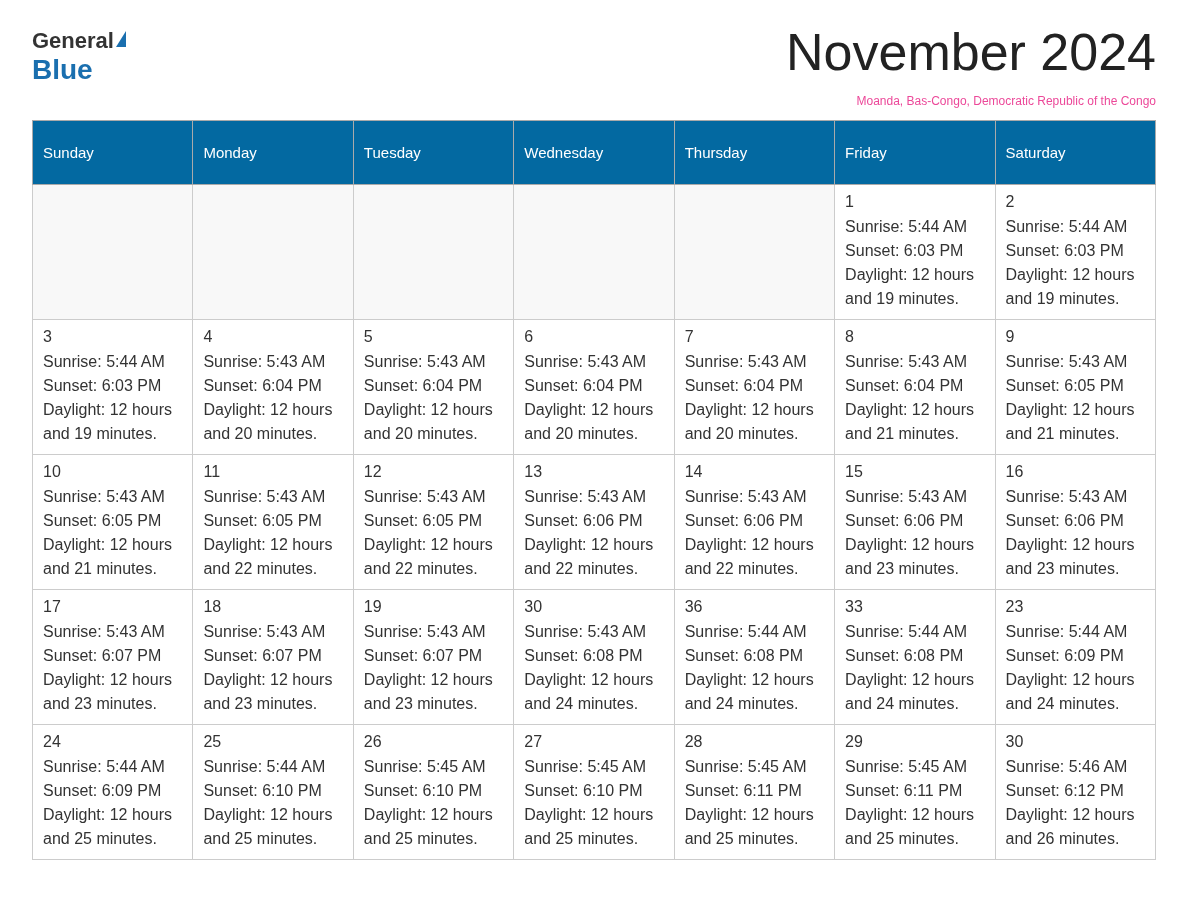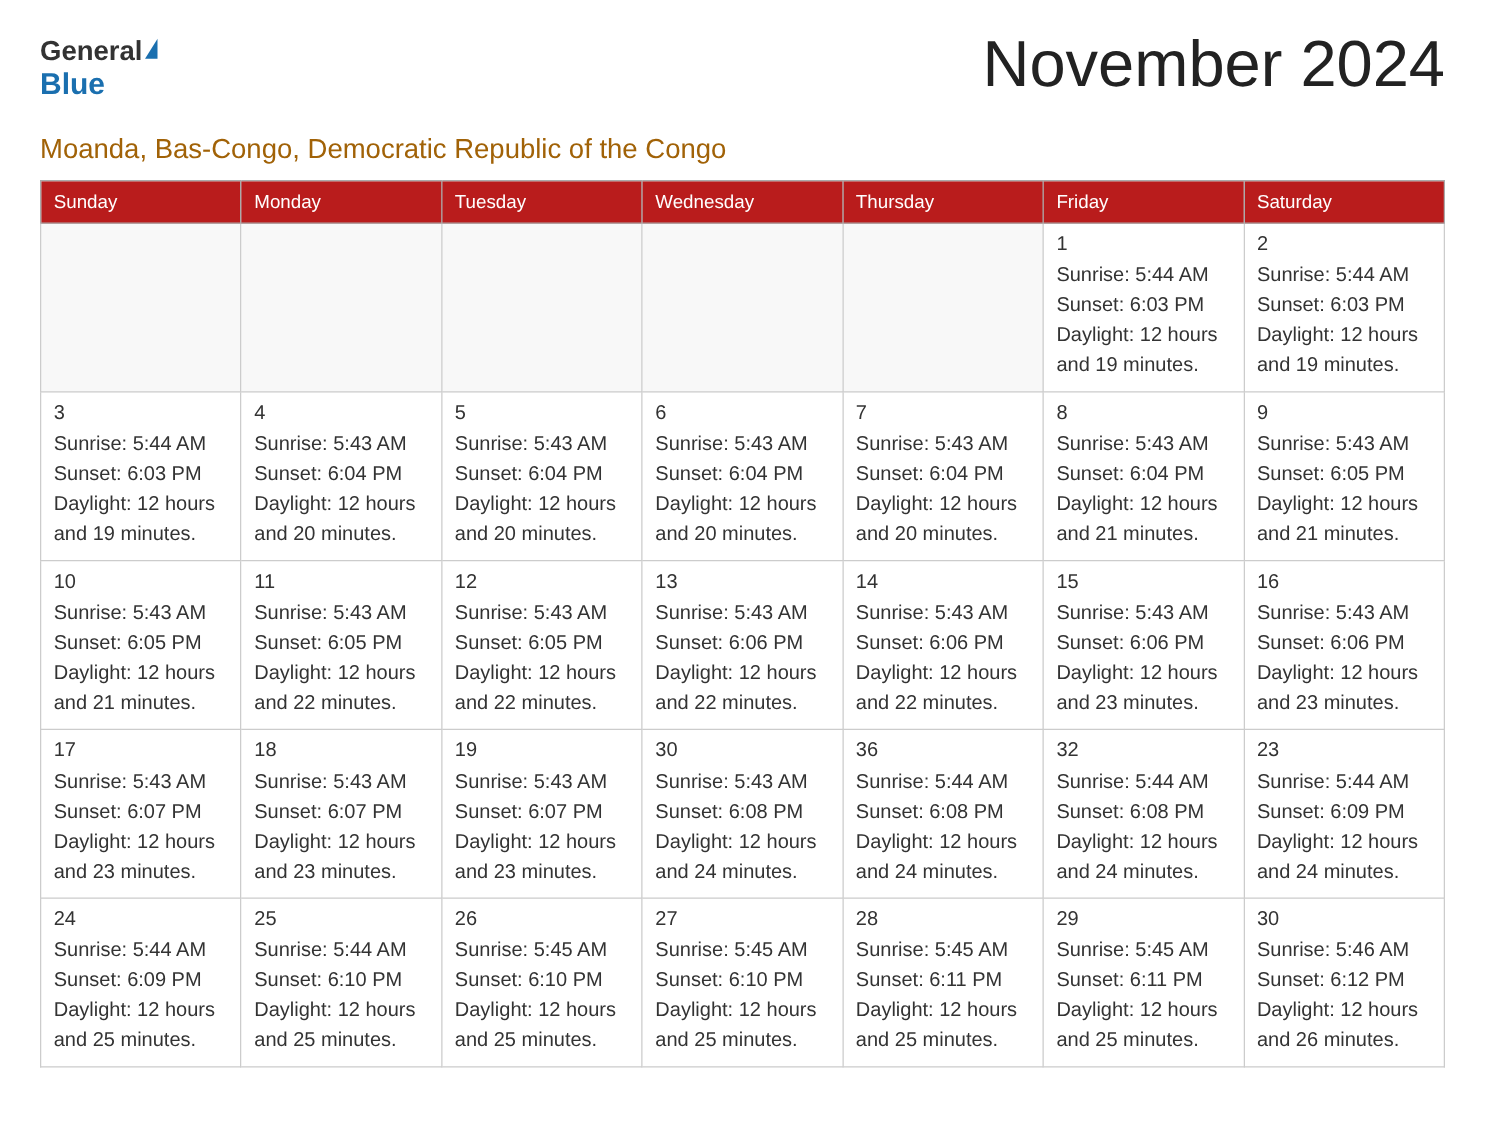--- a/index.html
+++ b/index.html
@@ -7,36 +7,36 @@
       font-family: Arial, sans-serif;
       background: #fff;
       padding: 24px 32px;
       width: 1188px;
       min-height: 918px;
     }
     .header-row {
       display: flex;
       justify-content: space-between;
       align-items: flex-start;
-      margin-bottom: 24px;
+      margin-bottom: 8px;
     }
     .logo {
       display: flex;
       flex-direction: column;
       align-items: flex-start;
       padding-top: 4px;
     }
     .logo-text-general {
       font-size: 22px;
       font-weight: bold;
       color: #333;
       letter-spacing: 0;
     }
     .logo-text-blue {
-      font-size: 24px;
+      font-size: 28px;
       font-weight: bold;
       color: #1a6faf;
     }
     .logo-triangle {
       display: inline-block;
       width: 0;
       height: 0;
       border-left: 10px solid transparent;
       border-bottom: 16px solid #1a6faf;
       margin-left: 2px;
@@ -45,35 +45,35 @@
       top: -2px;
     }
     .month-title {
       font-size: 52px;
       font-weight: normal;
       color: #222;
       text-align: center;
       line-height: 1.1;
     }
     .subtitle {
-      font-size: 22px;
-      color: #a16207;
-      text-align: left;
+      font-size: 12px;
+      color: #ec4899;
+      text-align: right;
       margin-bottom: 12px;
       font-weight: normal;
     }
     .calendar {
       width: 100%;
       border-collapse: collapse;
       border: 1px solid #aaa;
     }
     .calendar th {
-      background-color: #b91c1c;
+      background-color: #0369a1;
       color: #fff;
-      padding: 8px 10px;
+      padding: 23px 10px;
       text-align: left;
       font-size: 15px;
       font-weight: normal;
       border: 1px solid #aaa;
     }
     .calendar td {
       vertical-align: top;
       padding: 8px 10px;
       border: 1px solid #ccc;
       width: 14.28%;
@@ -221,21 +221,21 @@
         </td>
         <td>
           <span class="day-number">30</span>
           <div class="day-info">Sunrise: 5:43 AM<br>Sunset: 6:08 PM<br>Daylight: 12 hours<br>and 24 minutes.</div>
         </td>
         <td>
           <span class="day-number">36</span>
           <div class="day-info">Sunrise: 5:44 AM<br>Sunset: 6:08 PM<br>Daylight: 12 hours<br>and 24 minutes.</div>
         </td>
         <td>
-          <span class="day-number">32</span>
+          <span class="day-number">33</span>
           <div class="day-info">Sunrise: 5:44 AM<br>Sunset: 6:08 PM<br>Daylight: 12 hours<br>and 24 minutes.</div>
         </td>
         <td>
           <span class="day-number">23</span>
           <div class="day-info">Sunrise: 5:44 AM<br>Sunset: 6:09 PM<br>Daylight: 12 hours<br>and 24 minutes.</div>
         </td>
       </tr>
       <tr>
         <td>
           <span class="day-number">24</span>

